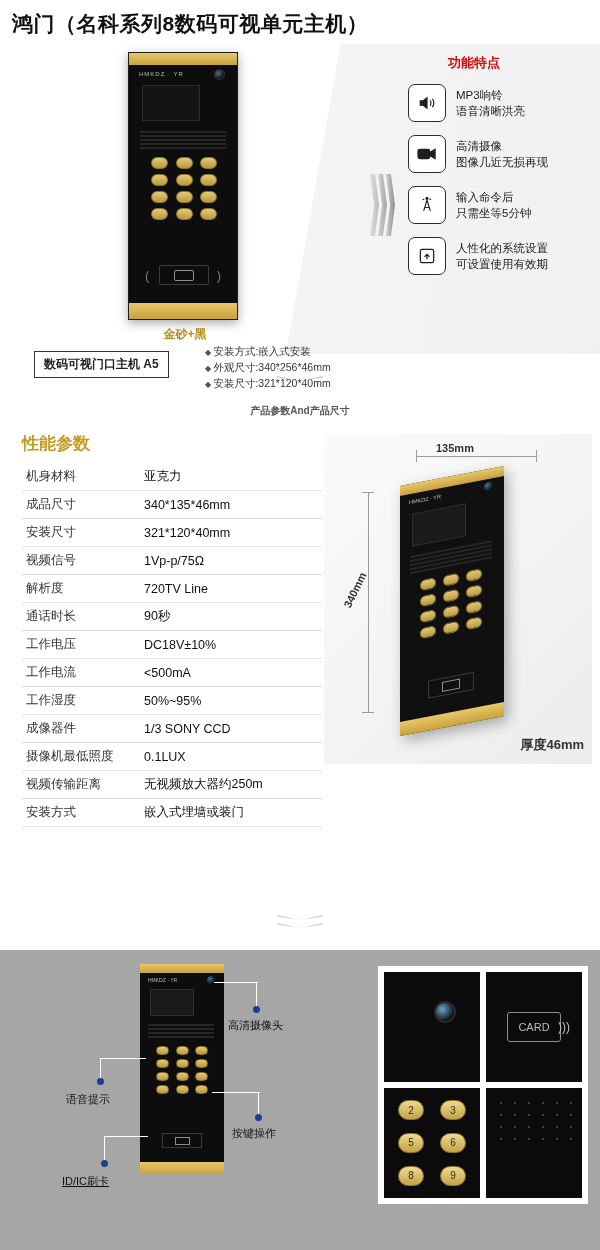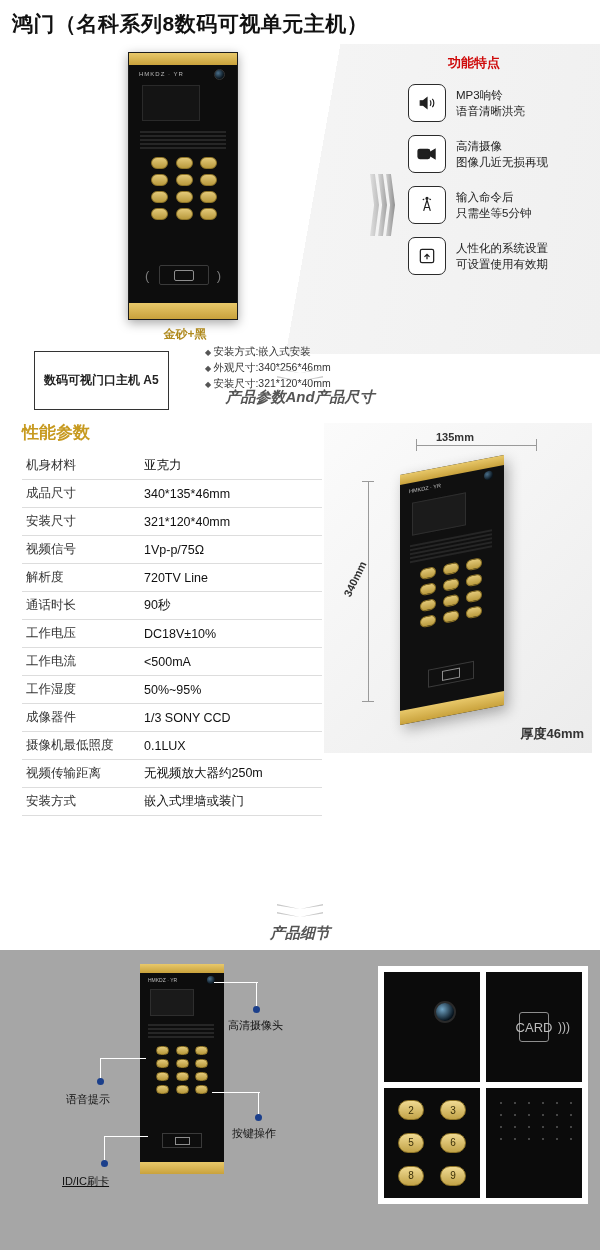--- a/index.html
+++ b/index.html
@@ -65,21 +65,21 @@
   .dev-card .cardicon { width:20px; height:11px; border:1px solid #8e8e8e; border-radius:2px; }
   .dev-paren { position:absolute; bottom:36px; color:#7b7b7b; font-size:13px; }
   .dev-paren.l { left:16px; } .dev-paren.r { right:16px; }
 
   .color-label {
     position:absolute; left:150px; top:282px; width:70px; text-align:center;
     font-size:12px; font-weight:bold; color:#b08b20;
   }
   .code-box {
     position:absolute; left:34px; top:307px;
-    border:1px solid #333; padding:20px 9px; font-size:12px; font-weight:bold; background:#fff;
+    border:1px solid #333; padding:4px 9px; font-size:12px; font-weight:bold; background:#fff;
   }
   .spec-bullets {
     position:absolute; left:205px; top:300px; font-size:10.5px; color:#333; line-height:15px;
   }
   .spec-bullets div::before { content:"◆ "; color:#555; font-size:8px; }
 
   .arrow-3d { position:absolute; left:370px; top:130px; width:28px; height:62px; }
   .arrow-3d span {
     position:absolute; top:0; width:9px; height:62px;
     background:linear-gradient(90deg,#cfcfcf,#8f8f8f);
@@ -100,21 +100,21 @@
   }
   .feat-txt { font-size:11.5px; line-height:16px; color:#222; }
 
   
   .divider { text-align:center; padding:14px 0 6px; }
   .chev { display:block; margin:0 auto; width:46px; height:18px; }
   .chev i {
     display:block; height:5px; background:#c9c9c9; margin-bottom:3px;
     clip-path:polygon(0 0,50% 100%,100% 0,100% 28%,50% 100%,0 28%);
   }
-  .divider-label { font-size:15px; font-weight:bold; color:#555; margin-top:2px;font-style:italic; }
+  .divider-label { font-size:10px; font-weight:bold; color:#555; margin-top:18px; }
 
   
   .params-wrap { position:relative; padding:4px 0 0 0; }
   .params-title { font-size:17px; color:#c79a20; font-weight:bold; margin:4px 0 8px 22px; }
   table.params { width:300px; margin-left:22px; border-collapse:collapse; font-size:12.5px; }
   table.params td { padding:5px 4px; border-bottom:1px solid #ddd; }
   table.params td.k { width:108px; color:#333; }
   table.params td.v { color:#111; padding-left:14px; }
 
   .dim-panel {
@@ -185,22 +185,22 @@
     background:#fff; padding:6px; display:grid;
     grid-template-columns:1fr 1fr; grid-template-rows:1fr 1fr; gap:6px;
   }
   .ph { background:#0b0b0b; position:relative; overflow:hidden; }
   .ph .bigcam {
     position:absolute; left:52%; top:26%; width:22px; height:22px; border-radius:50%;
     background:radial-gradient(circle at 35% 35%,#6fa3c4,#06121c 72%); border:2px solid #2a2a2a;
   }
   .ph .cardbox {
     position:absolute; left:50%; top:50%; transform:translate(-50%,-50%);
-    width:30px; height:30px; border:1px solid #8e8e8e; border-radius:3px;
-    display:flex; align-items:center; justify-content:center; color:#bdbdbd; font-size:13px;
+    width:54px; height:30px; border:1px solid #8e8e8e; border-radius:3px;
+    display:flex; align-items:center; justify-content:center; color:#bdbdbd; font-size:11px;
   }
   .ph .waves { position:absolute; right:12px; top:50%; transform:translateY(-50%); color:#bdbdbd; font-size:12px; }
   .ph .keys4 {
     position:absolute; inset:0; display:grid; grid-template-columns:1fr 1fr;
     grid-template-rows:1fr 1fr 1fr; place-items:center; padding:6px;
   }
   .ph .keys4 .bk {
     width:26px; height:20px; border-radius:10px; color:#3a2f08; font-size:10px;
     background:linear-gradient(180deg,#f0da92,#c2a348); border:1px solid #8e7427;
     display:flex; align-items:center; justify-content:center;

